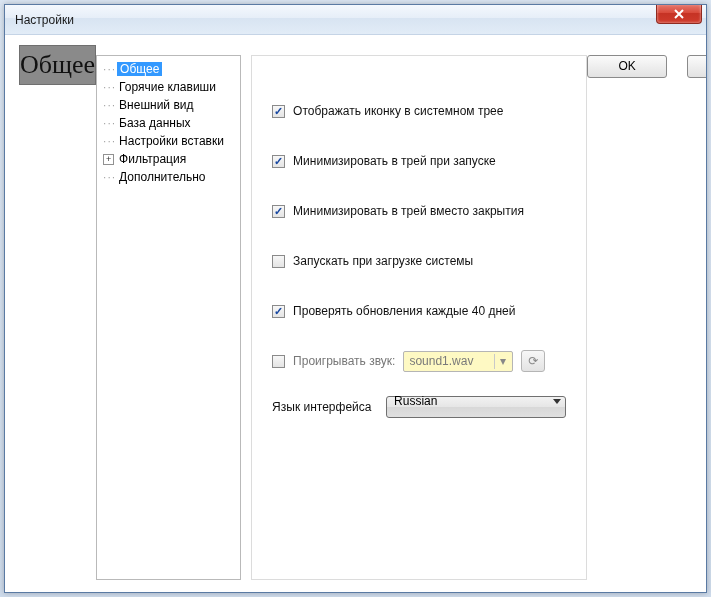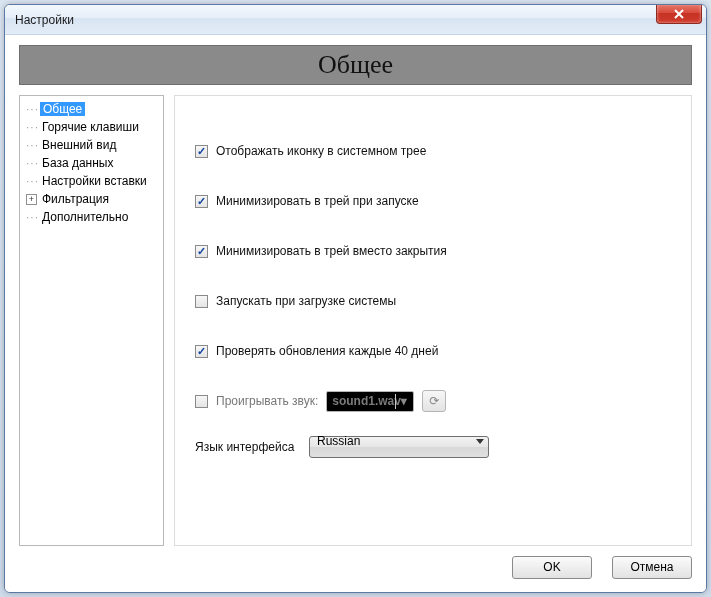--- a/index.html
+++ b/index.html
@@ -9,21 +9,21 @@
     font-size: 12px;
     background: linear-gradient(to bottom, #dbe6f3, #cfdcec);
     width: 711px;
     height: 597px;
     overflow: hidden;
   }
   .window {
     position:absolute; left:4px; top:4px; right:4px; bottom:4px;
     background: #fff;
     border: 1px solid #5a7aa3;
-    border-radius: 6px;
+    border-radius: 0;
     box-shadow: 0 0 6px rgba(0,0,0,0.25);
     display:flex; flex-direction:column;
     overflow:hidden;
   }
   .titlebar {
     height: 30px;
     background: linear-gradient(to bottom, #f4f8fd 0%, #e6eef8 45%, #d8e4f2 46%, #e2ecf7 100%);
     border-bottom: 1px solid #c5d4e6;
     display:flex; align-items:center;
     padding: 0 0 0 10px;
@@ -39,21 +39,21 @@
     border-bottom-left-radius:4px; border-bottom-right-radius:4px;
     display:flex; align-items:center; justify-content:center;
     color:#fff; font-weight:bold;
     box-shadow: 0 0 3px rgba(255,255,255,0.6) inset;
     cursor:pointer;
   }
   .close-btn svg { width:10px; height:10px; }
   .client {
     flex:1;
     padding: 10px 14px 12px 14px;
-    display:flex; flex-direction:column;
+    display:flex; flex-direction:row;
     background:#fff;
   }
   .header-band {
     height:40px;
     background:#8a8a8a;
     border:1px solid #6f6f6f;
     display:flex; align-items:center; justify-content:center;
     color:#111;
     font-family: "Times New Roman", serif;
     font-size:26px;
@@ -117,29 +117,28 @@
     cursor:pointer;
   }
   .chk.checked::after {
     content:"✓";
     font-size:11px; line-height:11px;
     color:#1646a0; font-weight:bold;
   }
   .check-row .lbl { color:#111; }
   .check-row.disabled .lbl { color:#777; }
   .sound-field {
-    width:88px; height:21px;
+    width:110px; height:21px;
     border:1px solid #b5b5b5;
-    background:#000000;
+    background:#fef9c3;
     color:#7a7a7a;
     padding:0 5px;
     display:flex; align-items:center;
     position:relative;
     border-radius:2px;
-    font-weight:bold;
   }
   .sound-field .dd {
     position:absolute; right:2px; top:2px;
     width:16px; height:15px;
     border-left:1px solid #c9c9c9;
     display:flex; align-items:center; justify-content:center;
     color:#888;
   }
   .play-btn {
     width:24px; height:22px;

